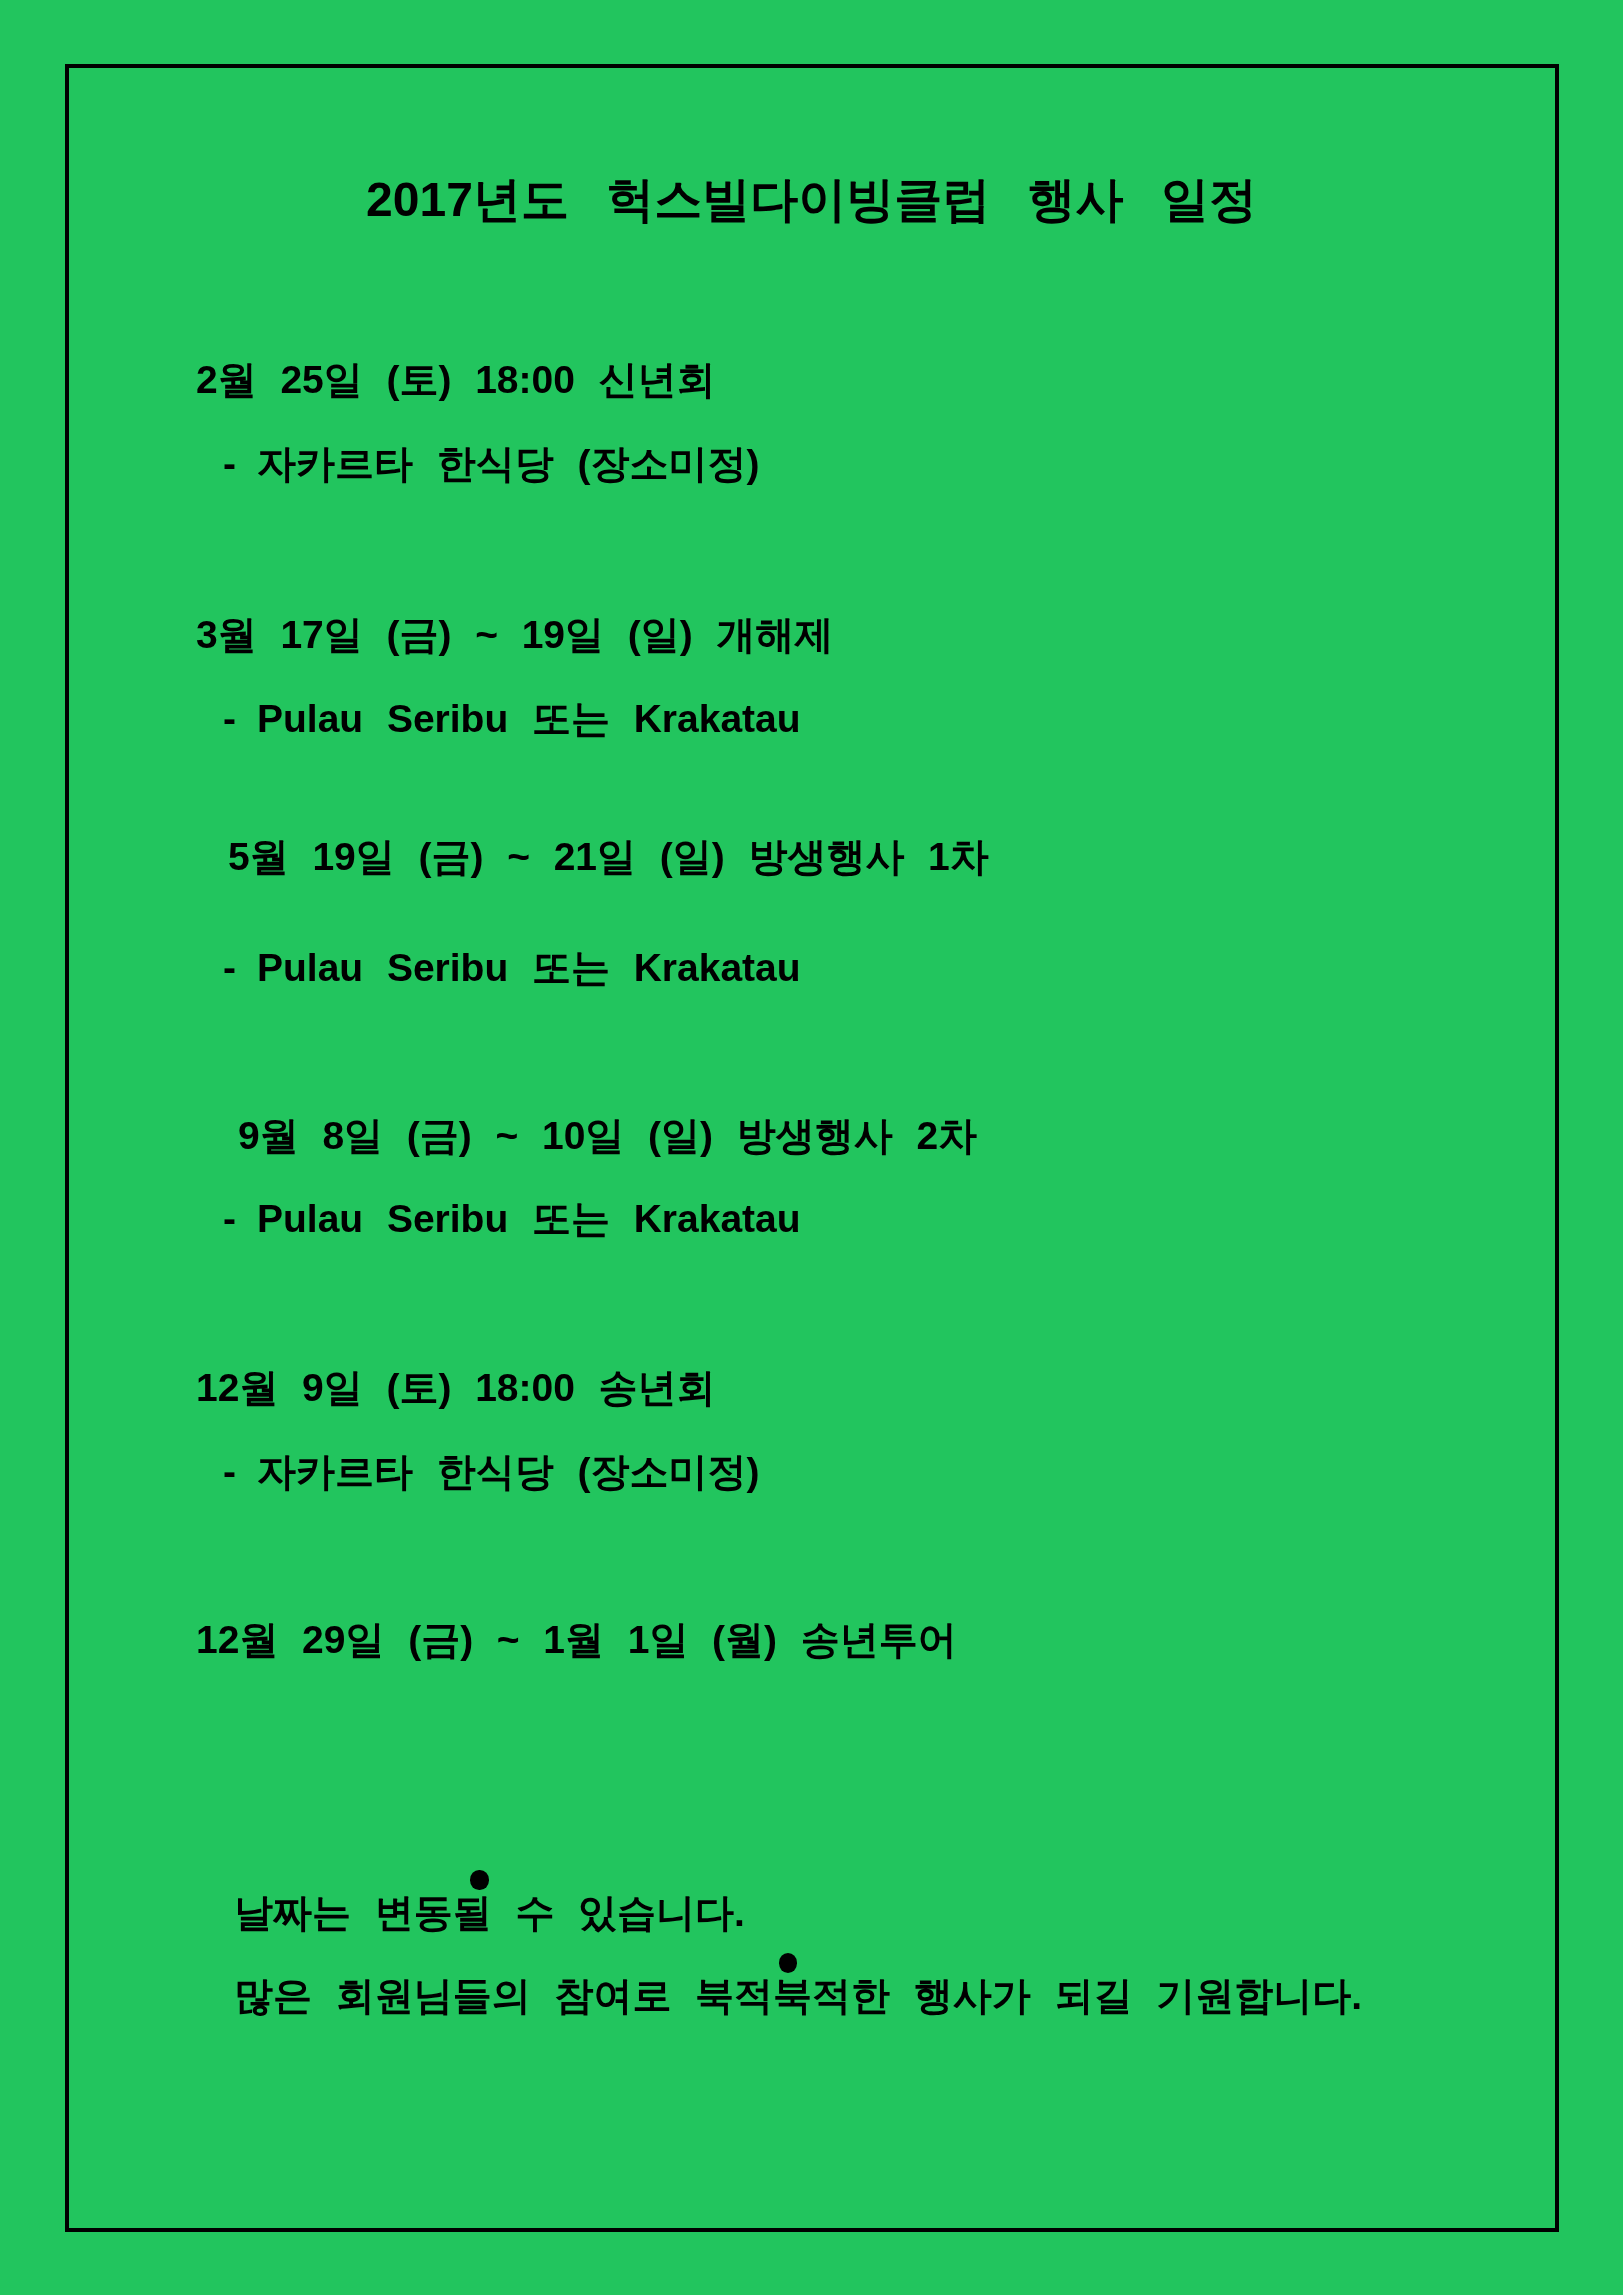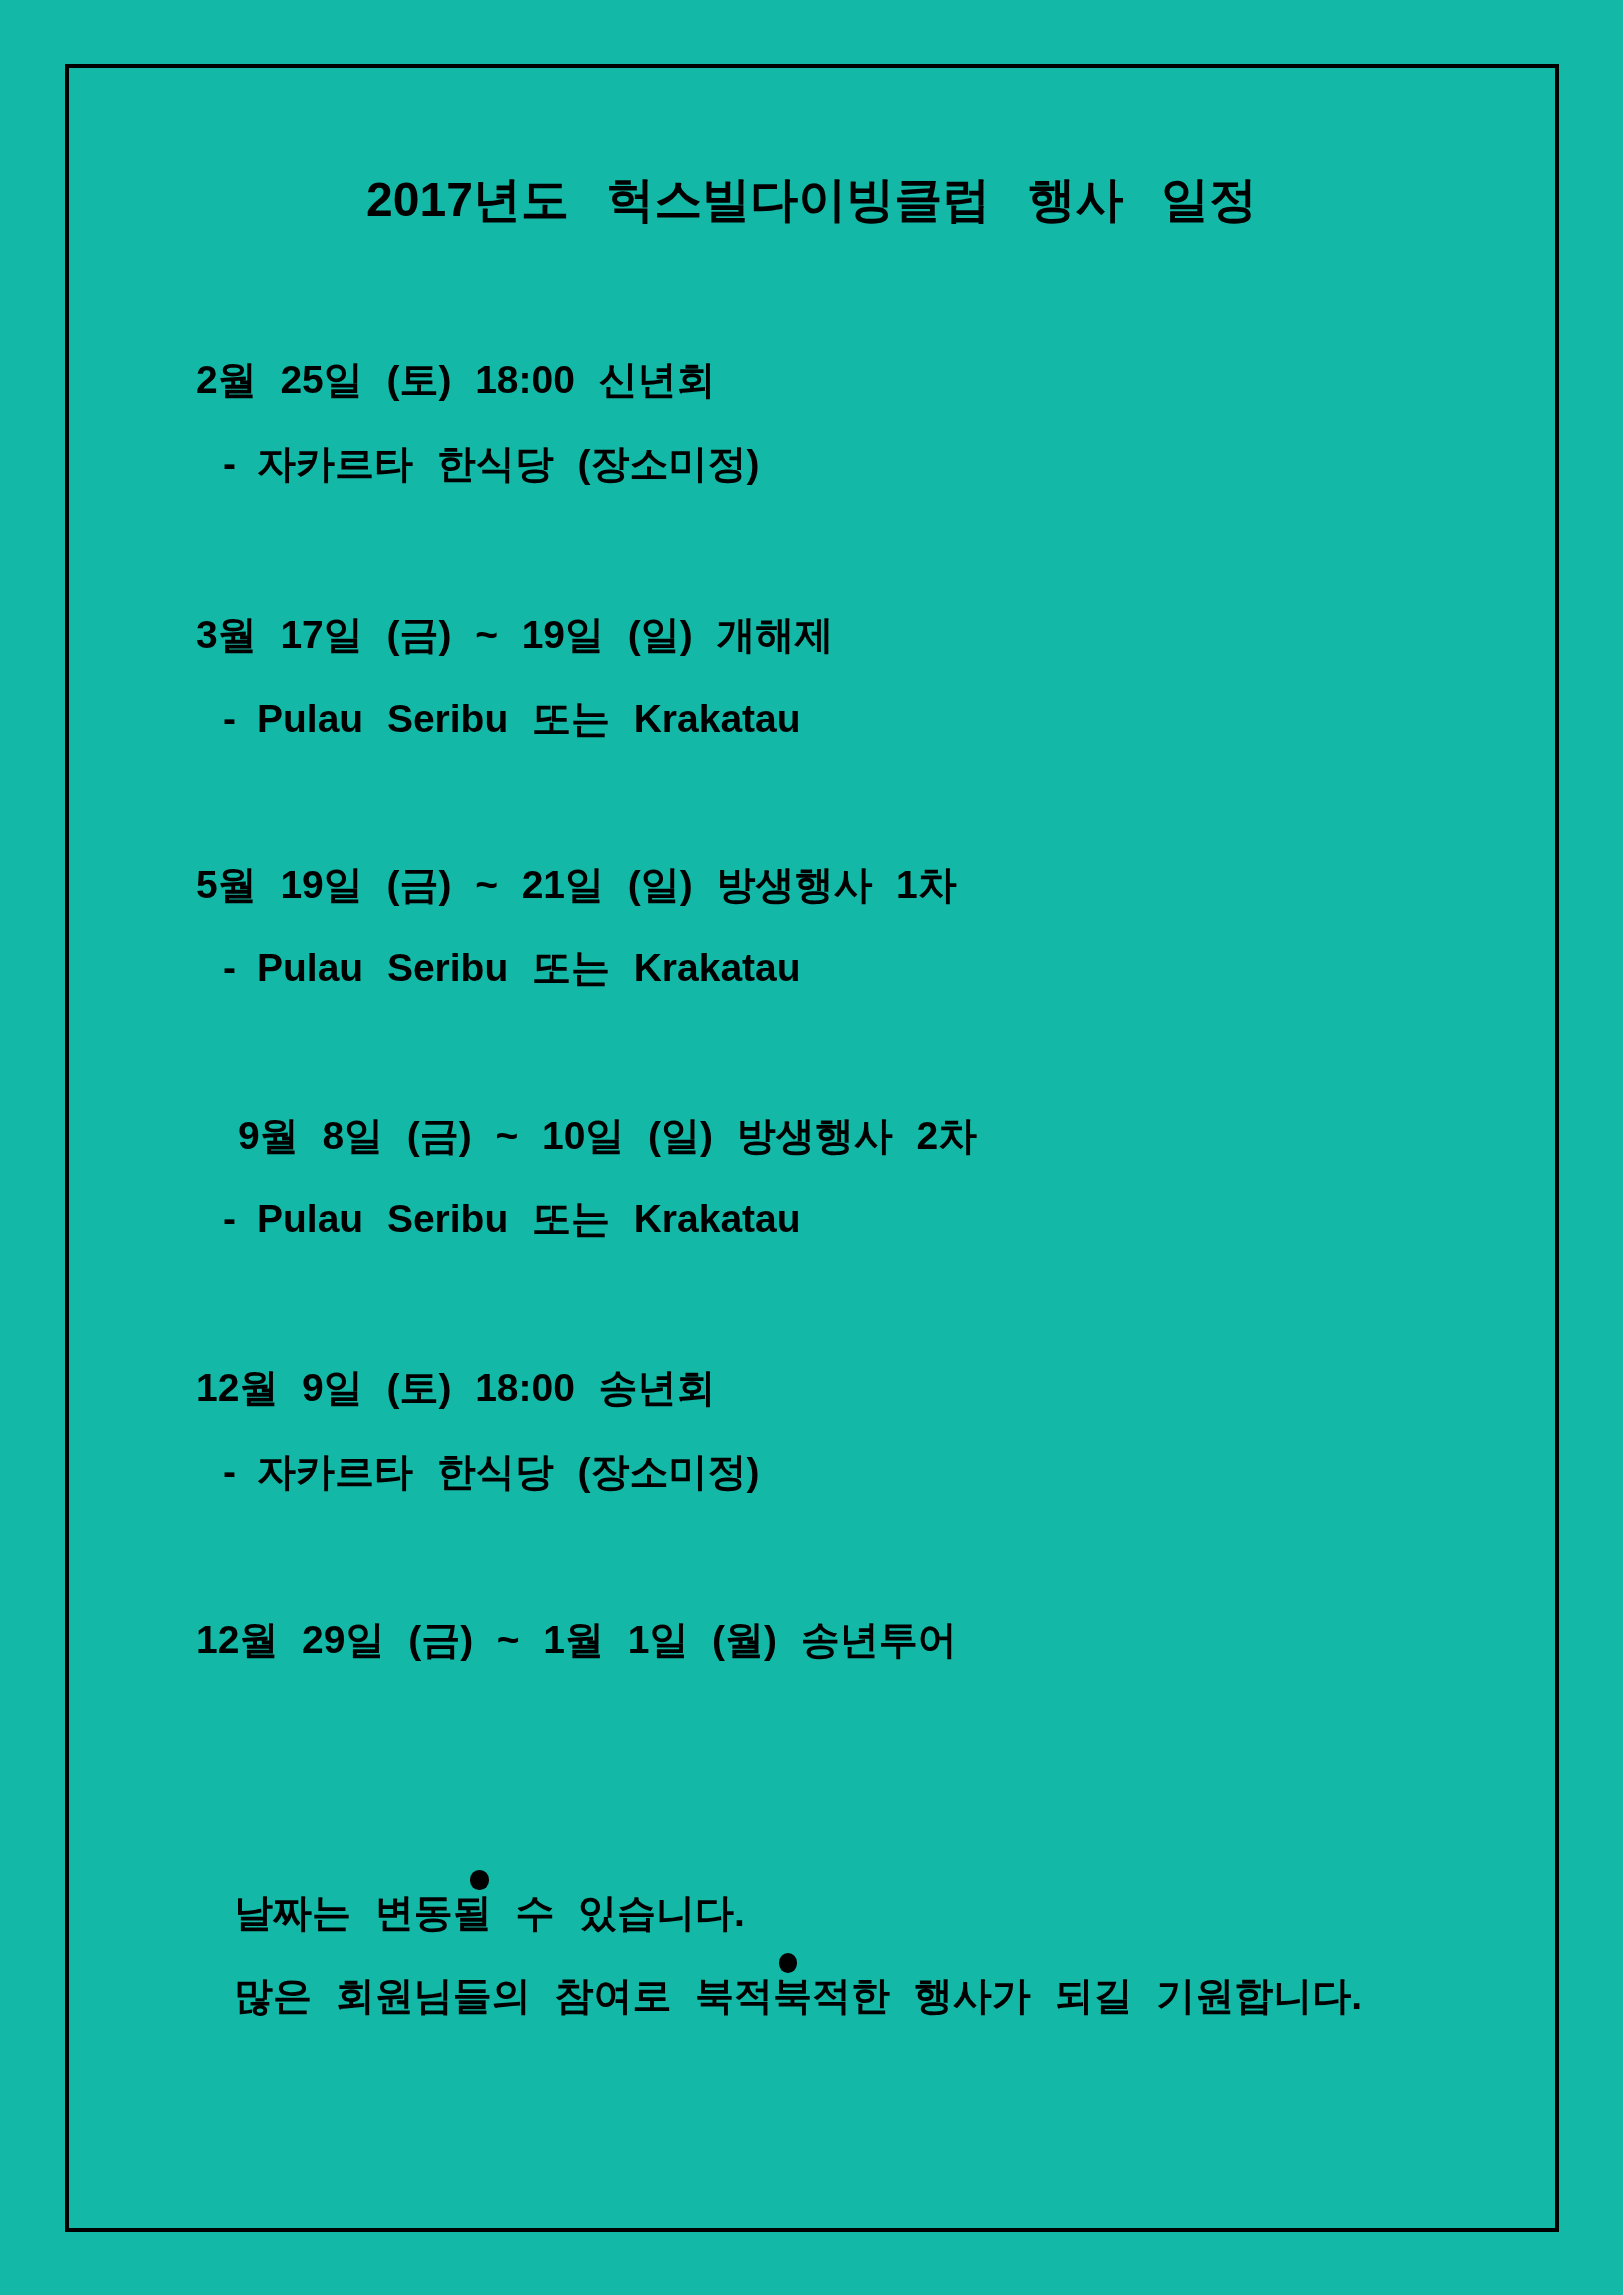--- a/index.html
+++ b/index.html
@@ -4,21 +4,21 @@
 <style>
   html, body {
     margin: 0;
     padding: 0;
     background: #ffffff;
   }
   .page {
     position: relative;
     width: 1623px;
     height: 2295px;
-    background: #14b8a6;
+    background: #22c55e;
     font-family: "Liberation Sans", "DejaVu Sans", sans-serif;
     color: #000000;
     overflow: hidden;
   }
   .frame {
     position: absolute;
     left: 65px;
     top: 64px;
     width: 1494px;
     height: 2168px;
@@ -80,21 +80,21 @@
     background: #000000;
     margin-right: 20px;
     flex: 0 0 auto;
   }
   .note-text {
     word-spacing: 0.33em;
   }
   
   .h0 { top: 357px; }  .s0 { top: 441px; }
   .h1 { top: 612px; }  .s1 { top: 696px; }
-  .h2 { top: 862px; } .s2 { top: 945px; }
+  .h2 { top: 834px; margin-left: 32px; } .s2 { top: 945px; }
   .h3 { top: 1113px; margin-left: 42px; } .s3 { top: 1196px; }
   .h4 { top: 1365px; } .s4 { top: 1449px; }
   .h5 { top: 1617px; } .s5 { top: 1700px; }
   .n0 { top: 1870px; }
   .n1 { top: 1953px; }
 </style>
 </head>
 <body>
 
 <div class="page">

